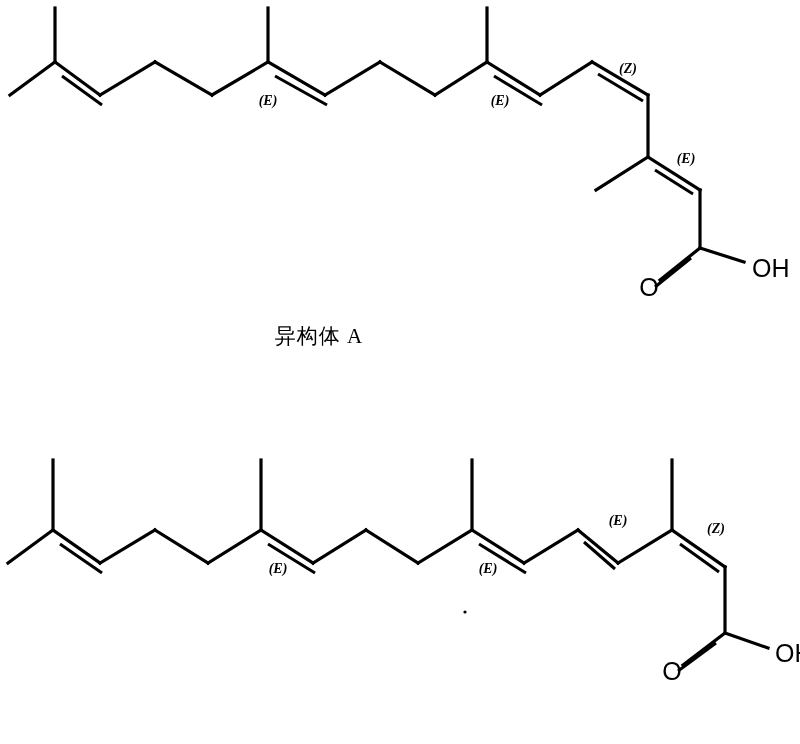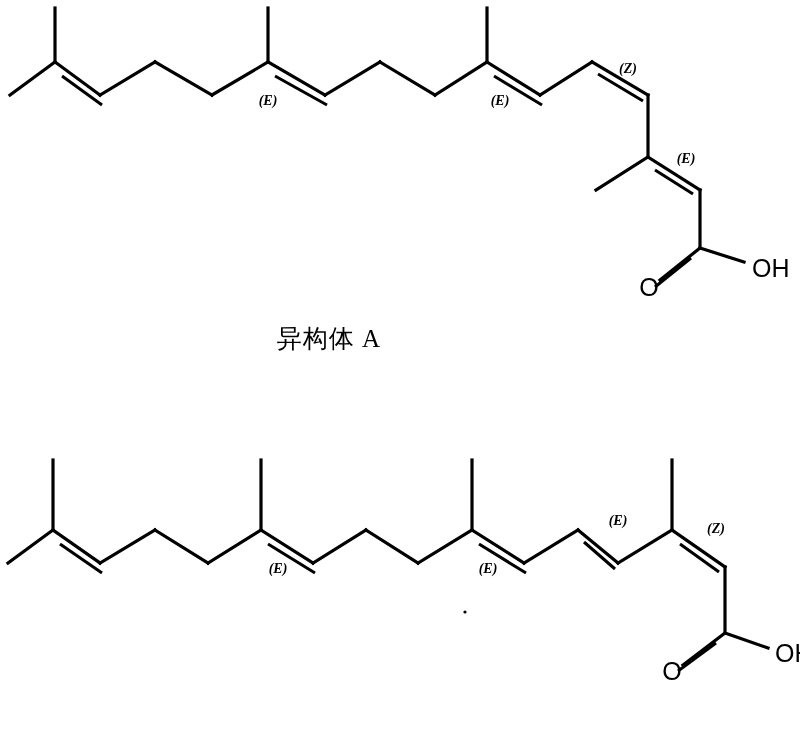--- a/index.html
+++ b/index.html
@@ -60,25 +60,25 @@
     font-family: "Liberation Sans", sans-serif;
     font-size: 25px;
     fill: #000000;
     letter-spacing: 0px;
   }
   .speck {
     fill: #000000;
   }
   .caption {
     position: absolute;
-    left: 11px;
+    left: 1px;
     width: 636px;
     text-align: center;
     font-family: "Liberation Serif", serif;
-    font-size: 25px;
+    font-size: 21px;
     color: #000000;
     letter-spacing: 1px;
   }
   #caption-a { top: 322px; }
 </style>
 </head>
 <body>
 
 <div class="page">
 

